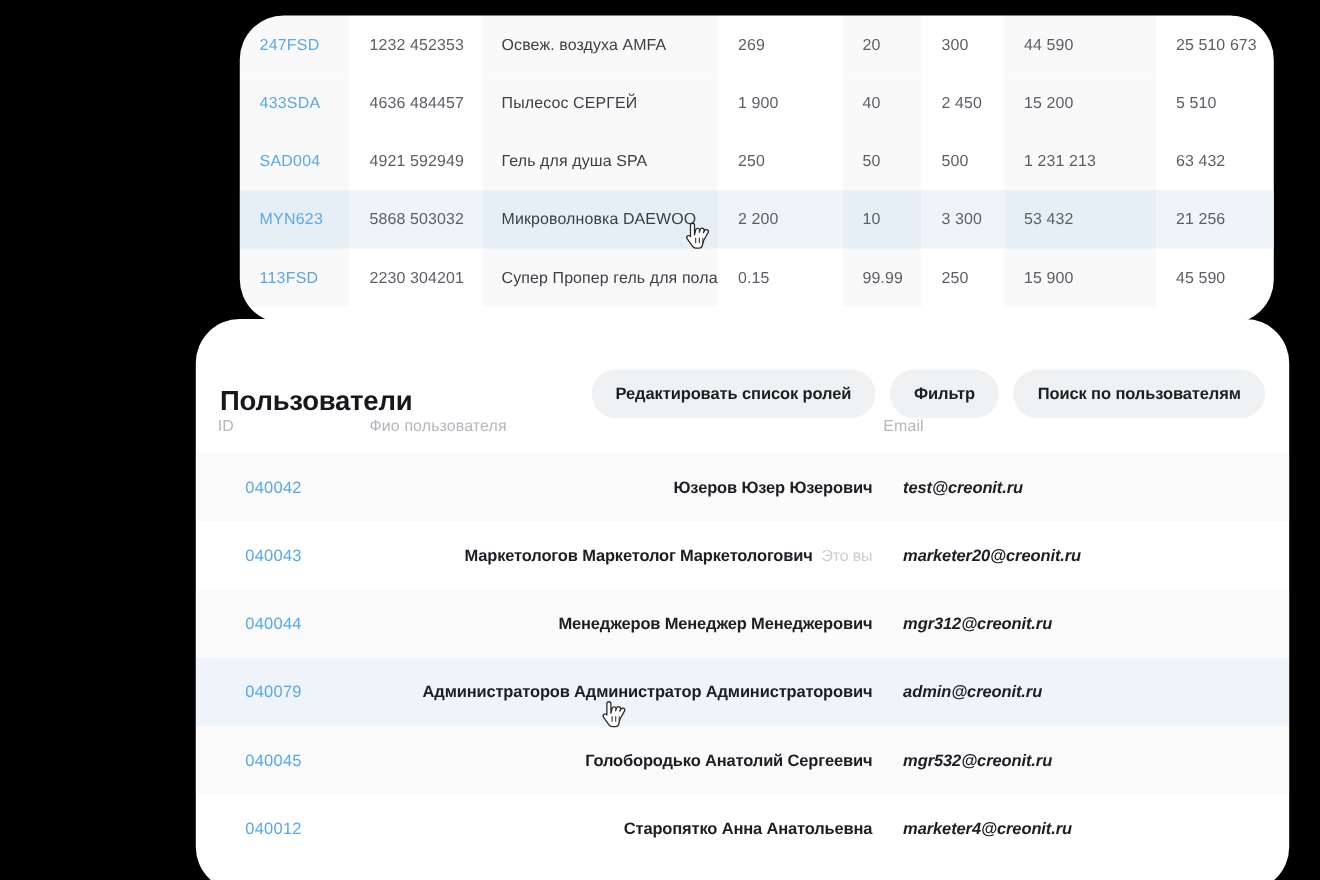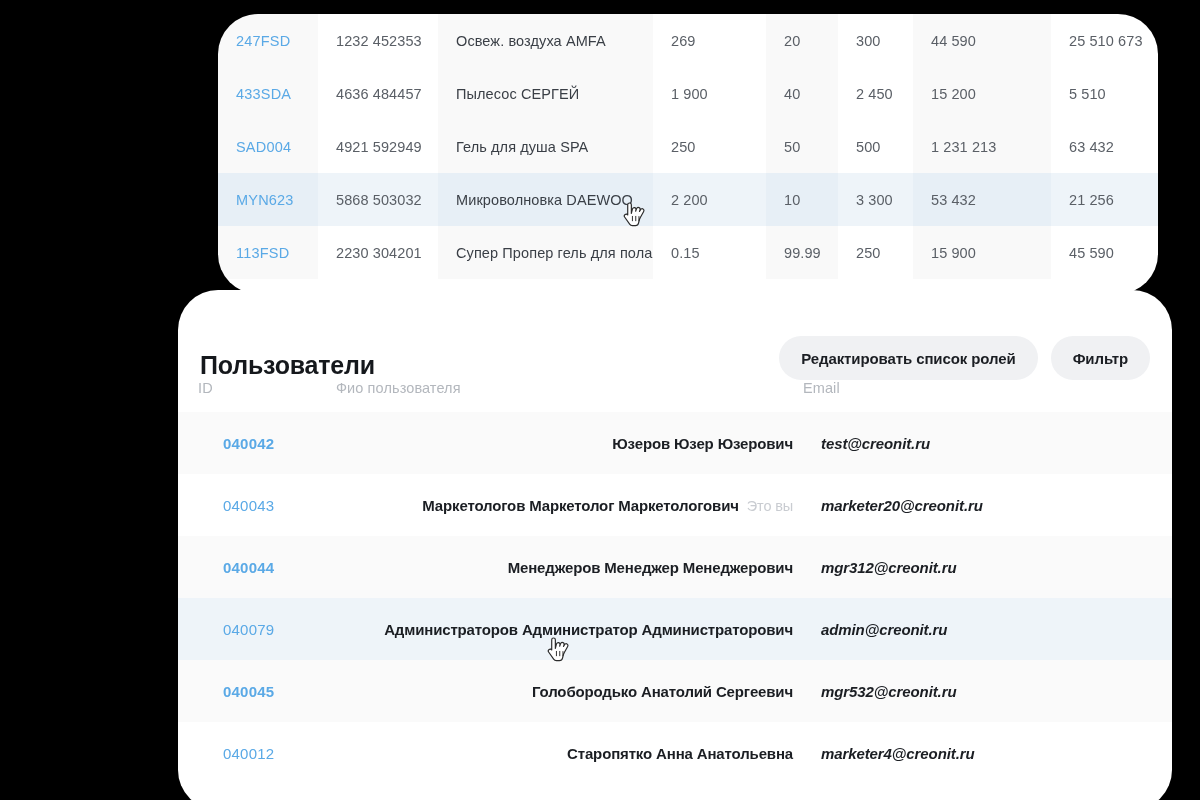--- a/index.html
+++ b/index.html
@@ -141,21 +141,21 @@
   .utable th.uc0 { padding-left: 20px; }
   .utable th.uc1 { padding-left: 18px; }
   .utable th.uc2 { padding-left: 10px; }
 
   .utable tbody tr { height: 62px; }
   .utable tbody td {
     vertical-align: middle;
     font-size: 15px;
   }
 
-  .ustripe td { background: #fafafa; font-weight: bold; }
+  .ustripe td { background: #fafafa; }
   .usel td { background: #eef4f9; }
 
   .utable tbody td.uc0 {
     padding-left: 45px;
     color: #5aa9e6;
     font-size: 15px;
     letter-spacing: 0.2px;
   }
   .utable tbody td.uc1 {
     padding-left: 20px;
@@ -252,20 +252,21 @@
   </div>
 
   <div class="card-users">
 
     <div class="users-head">
       <div class="users-title">Пользователи</div>
 
       <div class="head-actions">
         <button class="btn">Редактировать список ролей</button>
         <button class="btn">Фильтр</button>
+        <button class="btn">Поиск по пользователям</button>
       </div>
     </div>
 
     <table class="utable">
       <thead>
         <tr>
           <th class="uc0">ID</th>
           <th class="uc1">Фио пользователя</th>
           <th class="uc2">Email</th>
         </tr>

